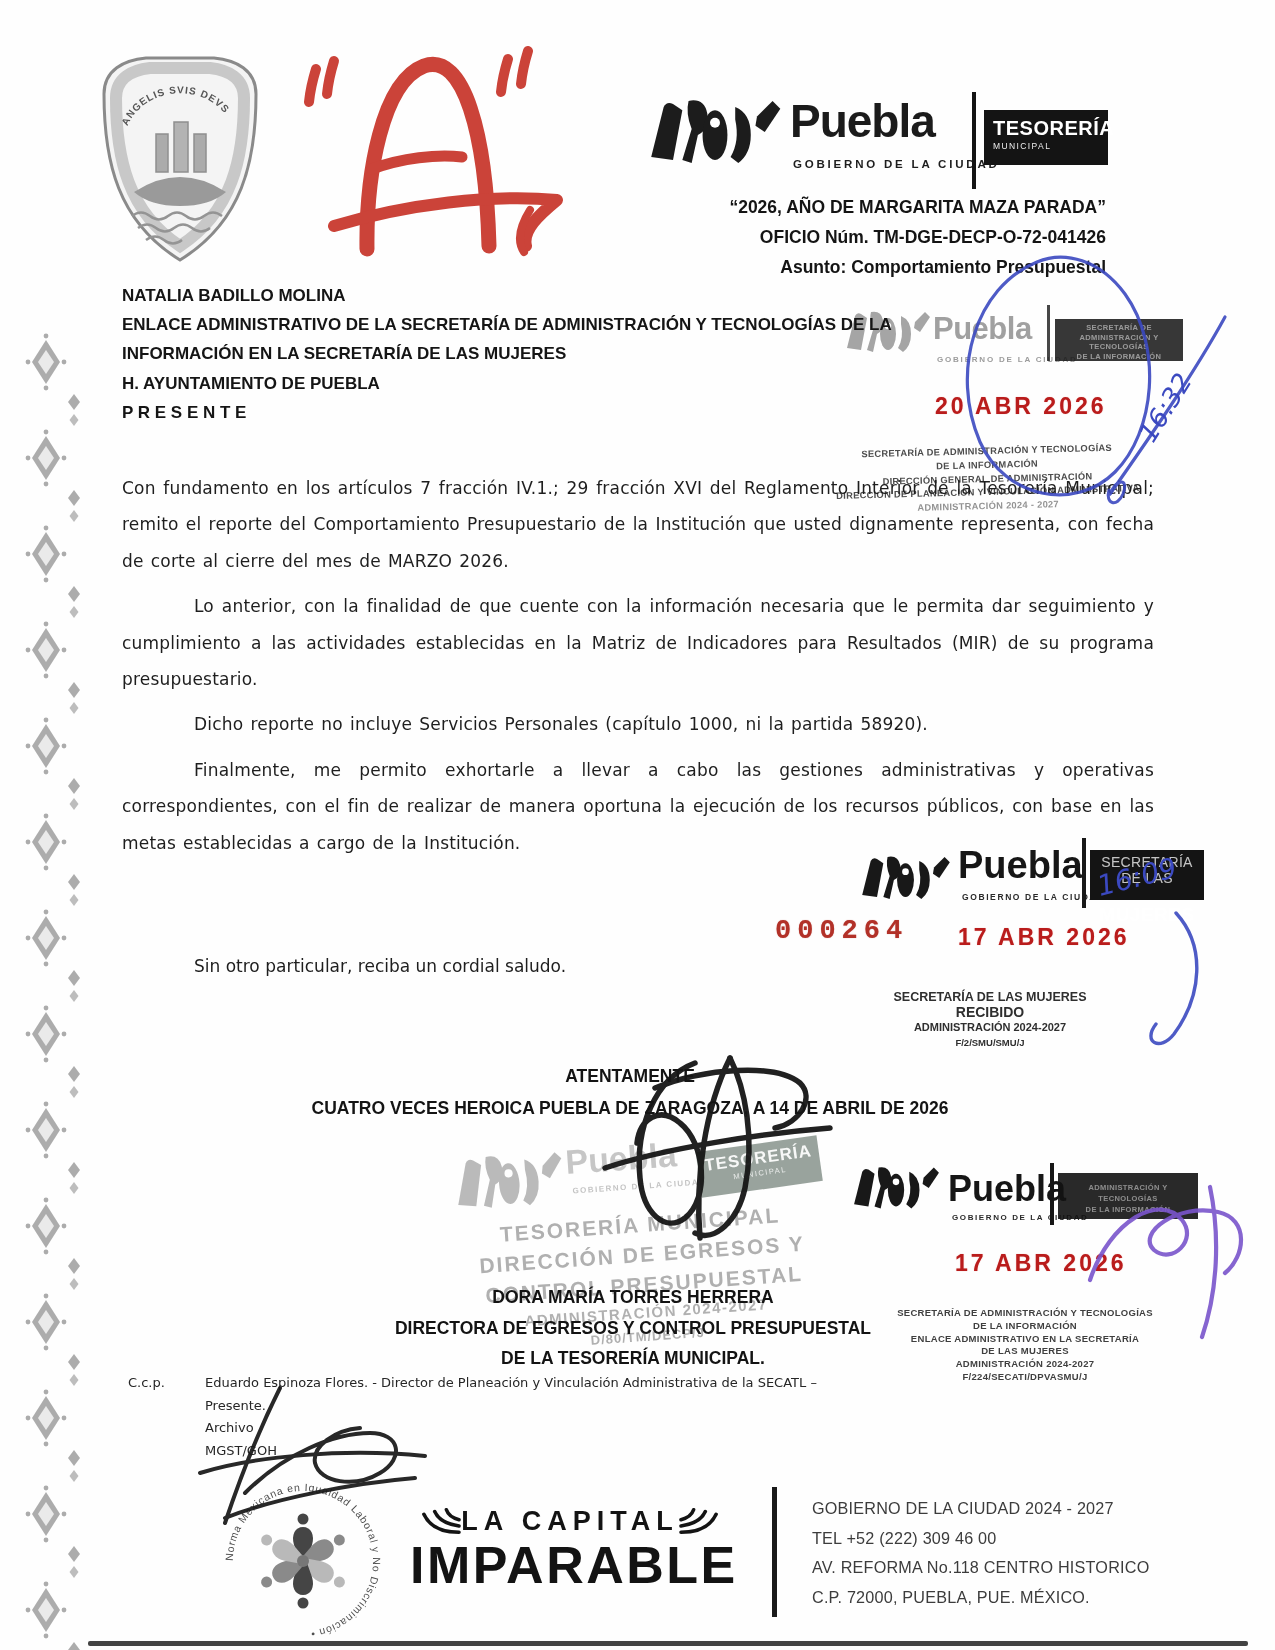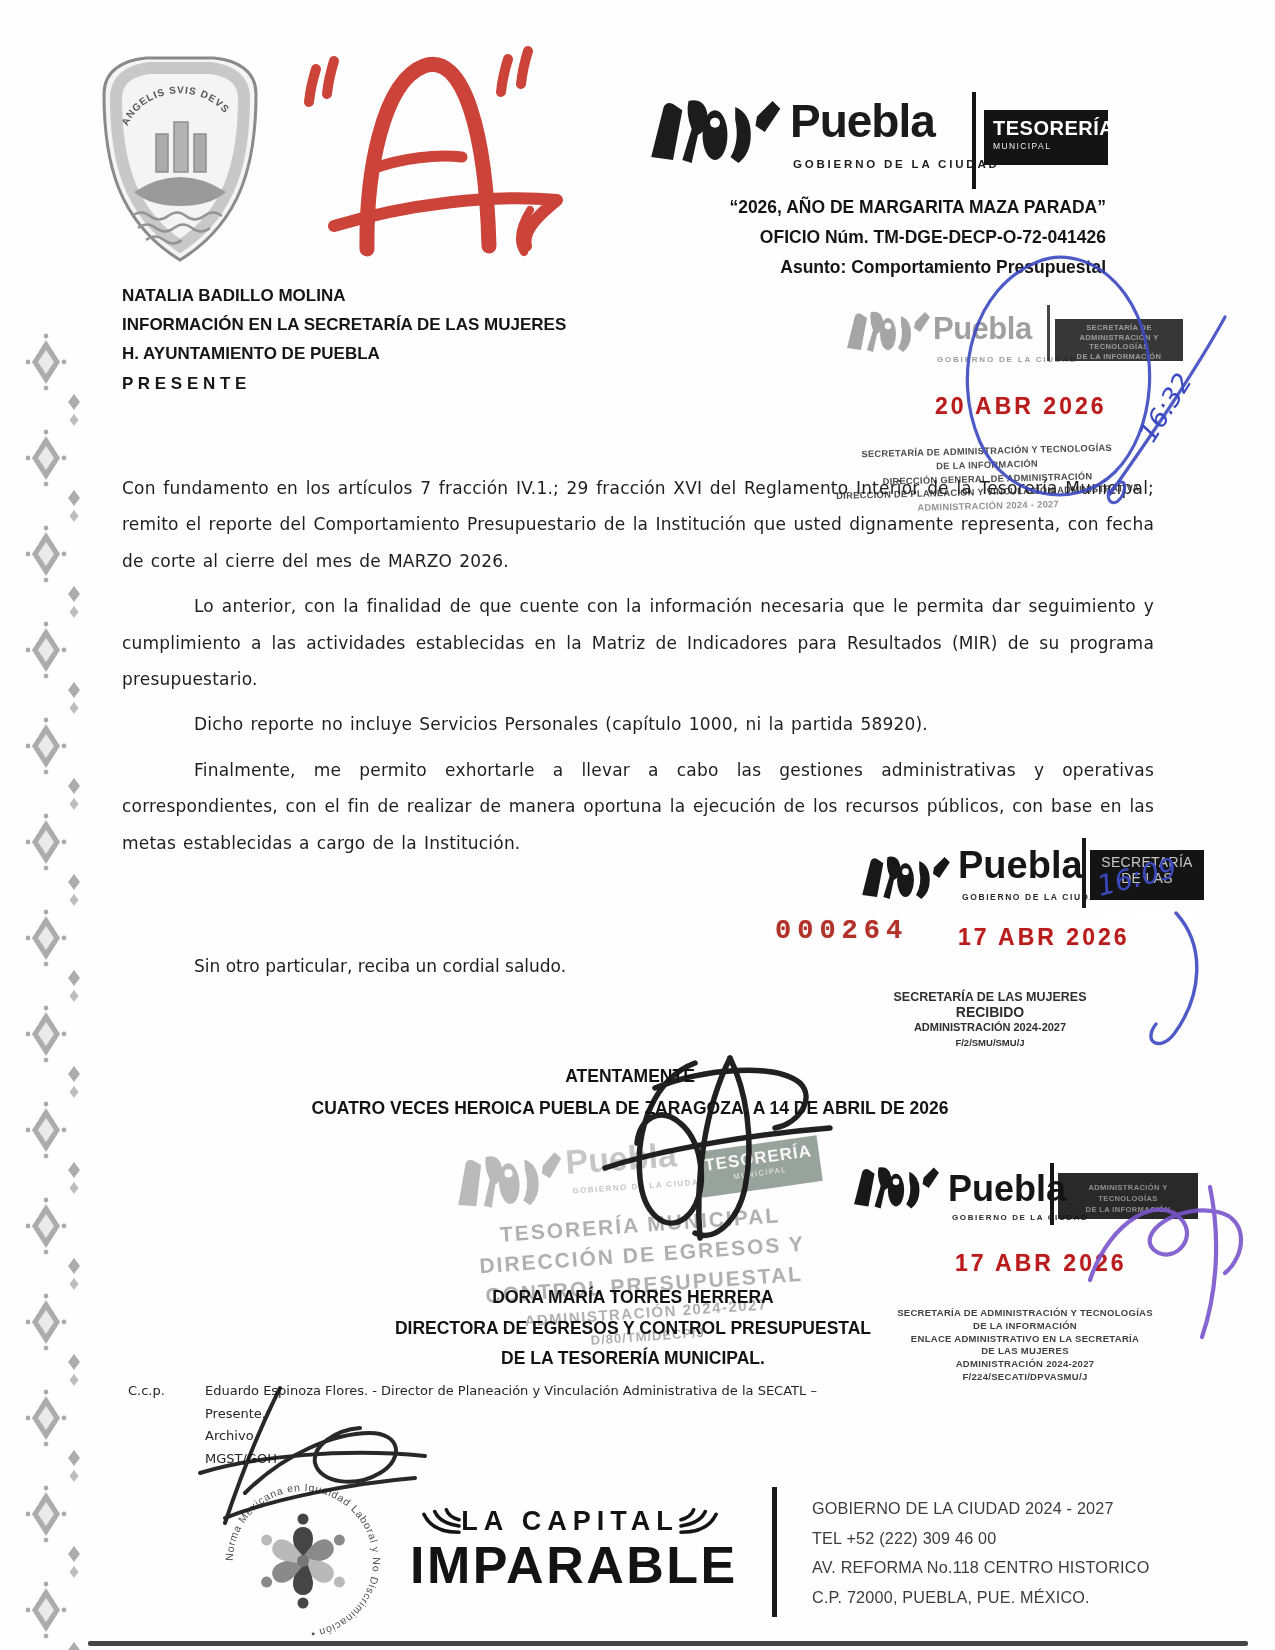--- a/index.html
+++ b/index.html
@@ -35,21 +35,21 @@
   .badge{box-sizing:border-box;text-align:center;}
   .stx{position:absolute;text-align:center;font-weight:700;}
   .reddate{position:absolute;font-weight:700;letter-spacing:3px;color:#b91c1c;
            text-shadow:0 0 1px rgba(214,58,46,.45);white-space:nowrap;}
   .folio{position:absolute;font-family:"Liberation Mono",monospace;font-weight:700;
          font-size:27px;letter-spacing:6px;color:#b23128;text-shadow:0 0 1px rgba(178,49,40,.5);}
 
   .atent{font-size:17.5px;font-weight:700;color:#141414;z-index:5;}
   .namez{font-size:17.5px;font-weight:700;line-height:30.5px;color:#131313;z-index:5;}
 
-  .ccp{font-family:"DejaVu Sans",sans-serif;font-size:13px;line-height:22.5px;color:#262626;z-index:4;margin-top:8px;}
+  .ccp{font-family:"DejaVu Sans",sans-serif;font-size:13px;line-height:22.5px;color:#262626;z-index:4;}
 
   .footer-bar{background:#1a1a1a;}
   .footer-txt{font-size:16.2px;line-height:29.5px;color:#3c3c3c;letter-spacing:.2px;}
   .cap1{font-size:27px;font-weight:700;letter-spacing:6px;color:#131313;line-height:1;}
   .cap2{font-size:52px;font-weight:700;letter-spacing:2.5px;color:#131313;line-height:1;margin-top:4px;}
 
   .scanline{background:#222;opacity:.85;border-radius:2px;}
   svg{display:block;}
 </style>
 </head>
@@ -139,20 +139,21 @@
   </div>
 
   <div class="abs hlines right" style="left:520px;top:192px;width:586px;z-index:2">
     <div>“2026, AÑO DE MARGARITA MAZA PARADA”</div>
     <div>OFICIO Núm. TM-DGE-DECP-O-72-041426</div>
     <div>Asunto: Comportamiento Presupuestal</div>
   </div>
 
   <div class="abs recipient" style="left:122px;top:281px;width:900px;">
     <div>NATALIA BADILLO MOLINA</div>
+    <div>ENLACE ADMINISTRATIVO DE LA SECRETARÍA DE ADMINISTRACIÓN Y TECNOLOGÍAS DE LA</div>
     <div>INFORMACIÓN EN LA SECRETARÍA DE LAS MUJERES</div>
     <div>H. AYUNTAMIENTO DE PUEBLA</div>
     <div>P R E S E N T E</div>
   </div>
 
   <div class="abs stamp" style="left:785px;top:283px;width:405px;height:240px;">
     <div class="abs" style="left:58px;top:18px;width:90px;height:62px;color:#8f8f8f;opacity:.8">
       <svg viewBox="0 0 90 48" width="90" height="62" fill="currentColor">
           <use href="#pmark" xlink:href="#pmark"></use>
         </svg>

